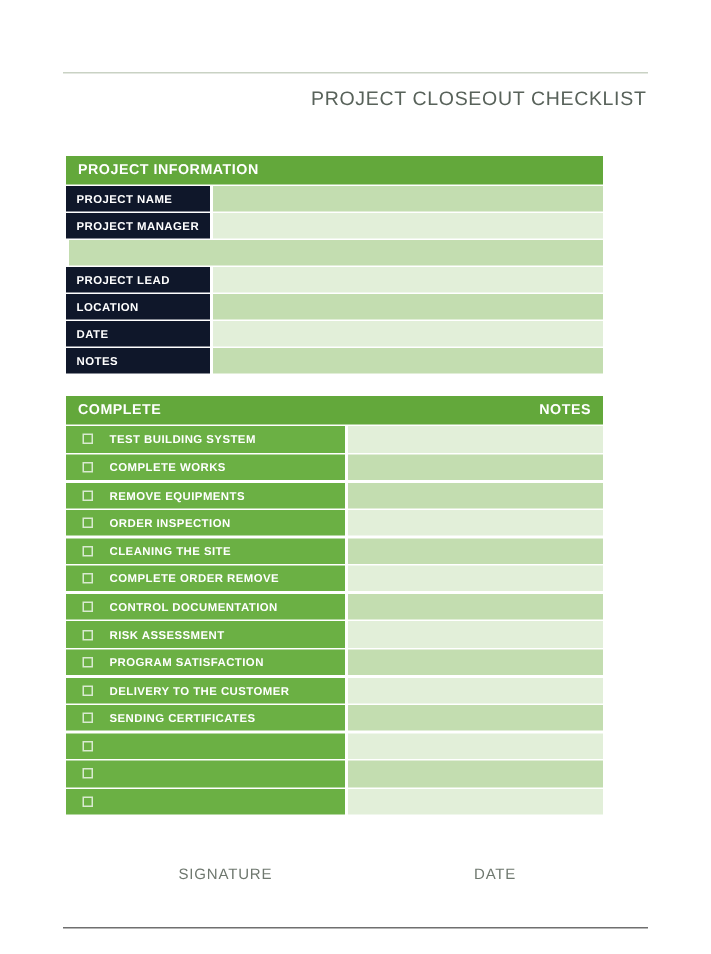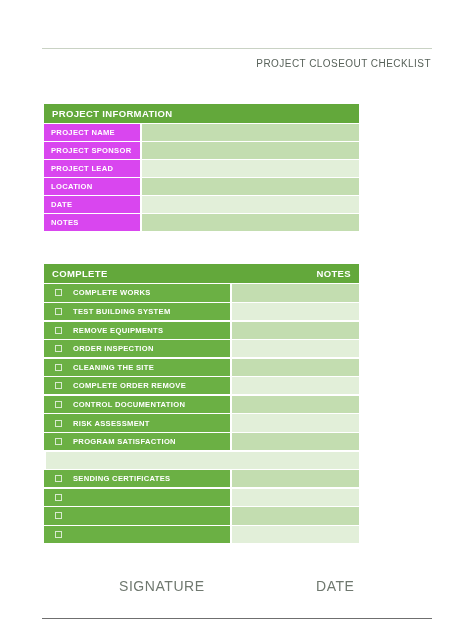--- a/index.html
+++ b/index.html
@@ -29,32 +29,32 @@
     width: 390px;
     height: 1px;
     background: #c9d2c4;
   }
 
   
   .doc-title {
     position: absolute;
     right: 43px;
     top: 58px;
-    font-size: 10px;
+    font-size: 13px;
     letter-spacing: 0.45px;
     color: #58625a;
     font-weight: 400;
     white-space: nowrap;
   }
 
   
   .block {
     position: absolute;
     left: 44px;
-    width: 315px;
+    width: 358px;
   }
 
   .band-header {
     background: #63a83b;
     color: #ffffff;
     font-size: 9.5px;
     font-weight: bold;
     letter-spacing: 0.35px;
     height: 19px;
     display: flex;
@@ -72,21 +72,21 @@
   #project-info { top: 104px; }
 
   .pi-row {
     display: flex;
     height: 16.6px;
     margin-top: 1.4px;
   }
   .pi-label {
     width: 96px;
     flex: 0 0 96px;
-    background: #d946ef;
+    background: #0f172a;
     color: #ffffff;
     font-size: 7.6px;
     font-weight: bold;
     letter-spacing: 0.3px;
     display: flex;
     align-items: center;
     padding-left: 7px;
     box-sizing: border-box;
   }
   .pi-value {
@@ -136,21 +136,21 @@
   
   .sig-area {
     position: absolute;
     left: 44px;
     top: 578px;
     width: 385px;
     height: 14px;
   }
   .sig-label {
     position: absolute;
-    font-size: 14px;
+    font-size: 10px;
     letter-spacing: 0.55px;
     color: #6f786f;
     white-space: nowrap;
   }
   #signature-label { left: 75px; }
   #date-label { left: 272px; }
 
   .bottom-rule {
     position: absolute;
     left: 42px;
@@ -172,21 +172,24 @@
   <div class="block" id="project-info">
     <div class="band-header">
       <span>PROJECT INFORMATION</span>
     </div>
     <div id="pi-rows">
         <div class="pi-row">
           <div class="pi-label">PROJECT NAME</div>
           <div class="pi-value shade-a"></div>
         </div>
         <div class="pi-row">
-          <div class="pi-label">PROJECT SPONSOR</div>
+          <div class="pi-label">PROJECT MANAGER</div>
+          <div class="pi-value shade-b"></div>
+        </div>
+        <div class="pi-row">
           <div class="pi-value shade-a"></div>
         </div>
         <div class="pi-row">
           <div class="pi-label">PROJECT LEAD</div>
           <div class="pi-value shade-b"></div>
         </div>
         <div class="pi-row">
           <div class="pi-label">LOCATION</div>
           <div class="pi-value shade-a"></div>
         </div>
@@ -203,34 +206,34 @@
 
   <div class="block" id="checklist">
     <div class="band-header">
       <span>COMPLETE</span>
       <span class="right">NOTES</span>
     </div>
     <div id="cl-rows">
         <div class="cl-row">
           <div class="cl-item">
             <span class="cl-check"></span>
+            <span>TEST BUILDING SYSTEM</span>
+          </div>
+          <div class="cl-note shade-b"></div>
+        </div>
+        <div class="cl-row">
+          <div class="cl-item">
+            <span class="cl-check"></span>
             <span>COMPLETE WORKS</span>
           </div>
           <div class="cl-note shade-a"></div>
         </div>
         <div class="cl-row">
           <div class="cl-item">
             <span class="cl-check"></span>
-            <span>TEST BUILDING SYSTEM</span>
-          </div>
-          <div class="cl-note shade-b"></div>
-        </div>
-        <div class="cl-row">
-          <div class="cl-item">
-            <span class="cl-check"></span>
             <span>REMOVE EQUIPMENTS</span>
           </div>
           <div class="cl-note shade-a"></div>
         </div>
         <div class="cl-row">
           <div class="cl-item">
             <span class="cl-check"></span>
             <span>ORDER INSPECTION</span>
           </div>
           <div class="cl-note shade-b"></div>
@@ -264,20 +267,24 @@
           <div class="cl-note shade-b"></div>
         </div>
         <div class="cl-row">
           <div class="cl-item">
             <span class="cl-check"></span>
             <span>PROGRAM SATISFACTION</span>
           </div>
           <div class="cl-note shade-a"></div>
         </div>
         <div class="cl-row">
+          <div class="cl-item">
+            <span class="cl-check"></span>
+            <span>DELIVERY TO THE CUSTOMER</span>
+          </div>
           <div class="cl-note shade-b"></div>
         </div>
         <div class="cl-row">
           <div class="cl-item">
             <span class="cl-check"></span>
             <span>SENDING CERTIFICATES</span>
           </div>
           <div class="cl-note shade-a"></div>
         </div>
         <div class="cl-row">

